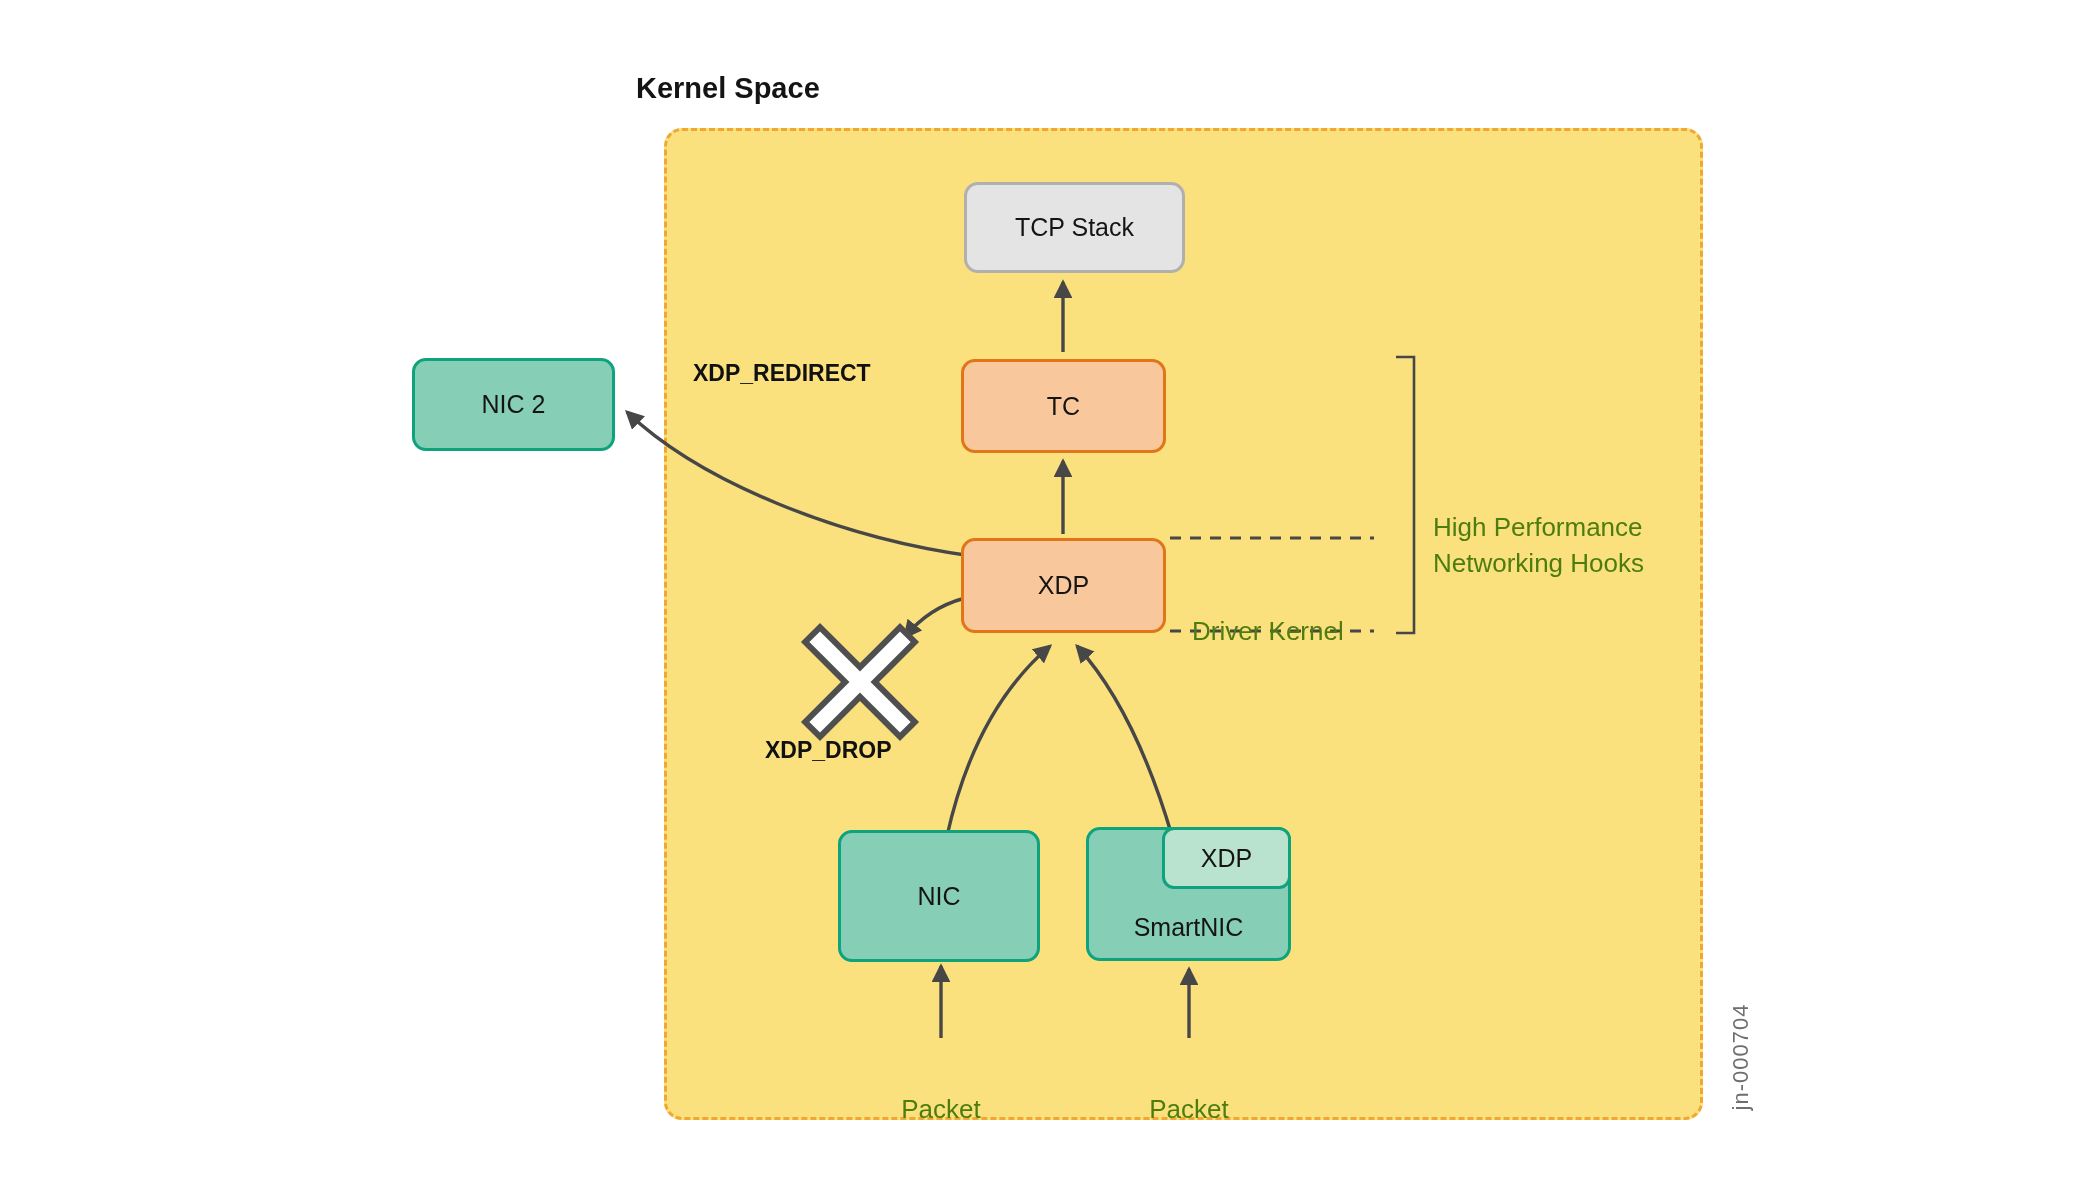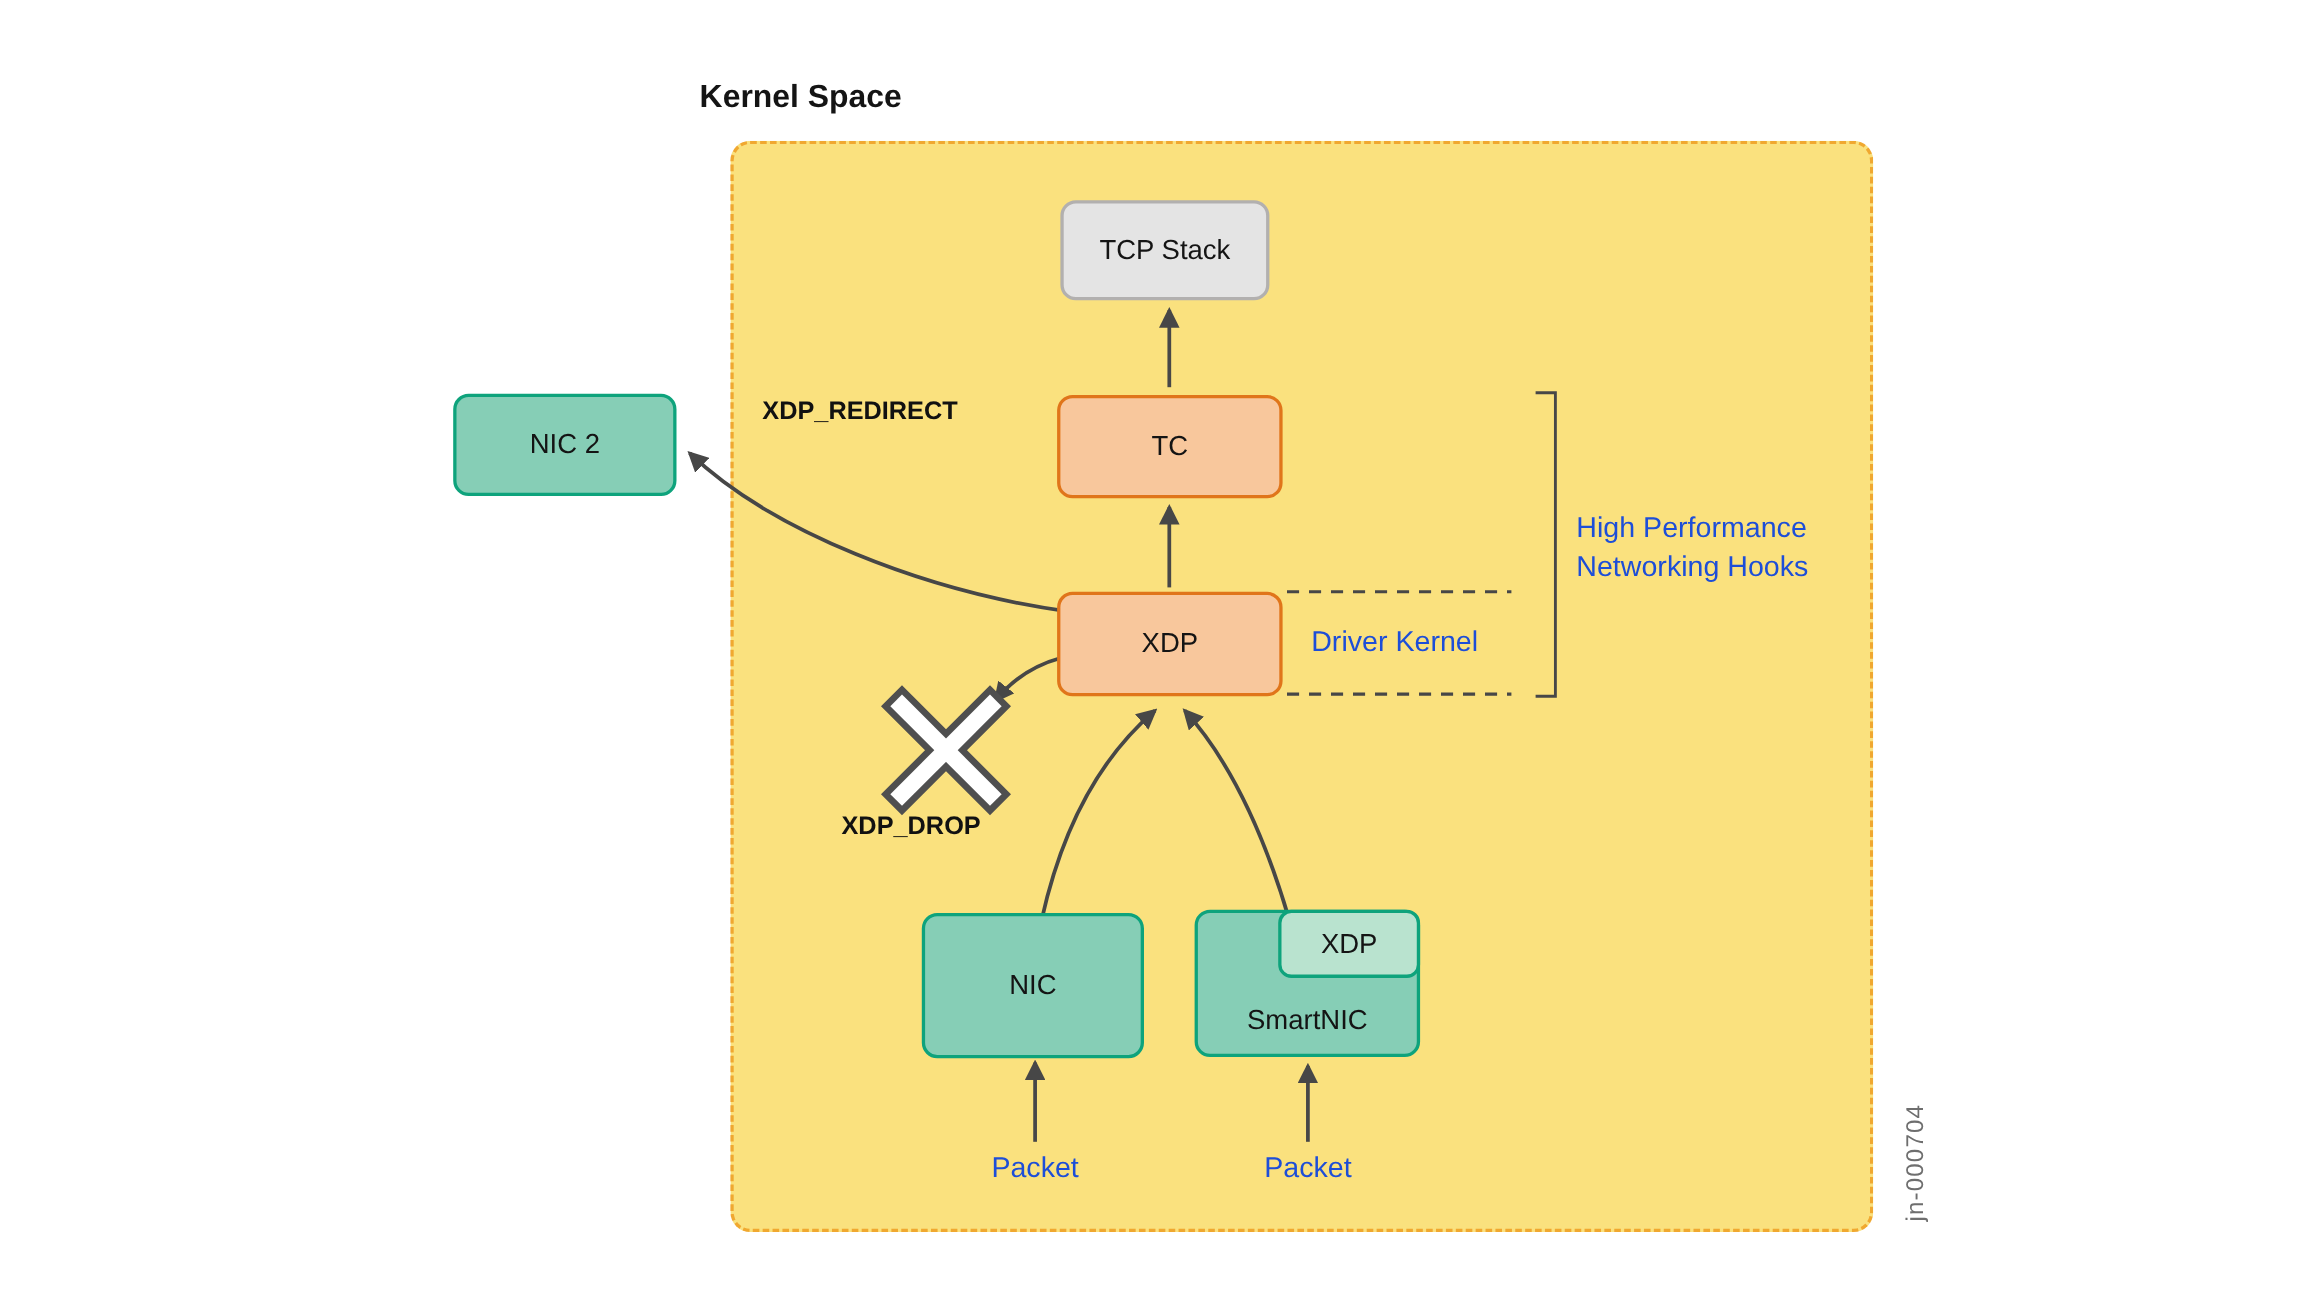--- a/index.html
+++ b/index.html
@@ -38,21 +38,21 @@
   .gray   { background:var(--node-gray-fill,#E4E4E4);  border:3px solid var(--node-gray-border,#B2B0AF); }
   .node-label { font-size:25px; color:var(--text,#141414); white-space:nowrap; }
   .smartnic { align-items:flex-end; padding-bottom:16px; }
   .xdp-mini {
     position:absolute; top:-3px; right:-3px; width:129px; height:62px;
     border-radius:12px; box-sizing:border-box;
     background:var(--node-green-light-fill,#B9E3CF);
     border:3px solid var(--node-green-border,#0EA37C);
     display:flex; align-items:center; justify-content:center;
   }
-  .float-label { position:absolute; font-size:26px; color:#1d4ed8; }
+  .float-label { position:absolute; font-size:26px; color:#4d7c0f;margin-top:48px; }
   .bold-label  { position:absolute; font-weight:bold; font-size:23px; color:#111111; white-space:nowrap; }
   .hooks-label { width:252px; line-height:36px; }
   .packet-label { width:150px; text-align:center; }
   .figure-id {
     position:absolute; left:1666px; top:1044px; width:150px; text-align:center;
     transform:rotate(-90deg); font-size:22px; color:#6e6e6e; letter-spacing:1px;
   }
 </style>
 </head>
 <body>
@@ -92,21 +92,21 @@
     <polyline class="bracket" points="1396,357 1414,357 1414,633 1396,633"></polyline>
 
     <g>
       <line class="cross-outer" x1="820" y1="642" x2="900" y2="722"></line>
       <line class="cross-outer" x1="900" y1="642" x2="820" y2="722"></line>
       <line class="cross-inner" x1="820" y1="642" x2="900" y2="722"></line>
       <line class="cross-inner" x1="900" y1="642" x2="820" y2="722"></line>
     </g>
   </svg>
 
-  <div class="node gray" style="left:964px;top:182px;width:190px;height:91px">
+  <div class="node gray" style="left:964px;top:182px;width:221px;height:91px">
     <span class="node-label">TCP Stack</span>
   </div>
 
   <div class="node orange" style="left:961px;top:359px;width:205px;height:94px">
     <span class="node-label">TC</span>
   </div>
 
   <div class="node orange" style="left:961px;top:538px;width:205px;height:95px">
     <span class="node-label">XDP</span>
   </div>

